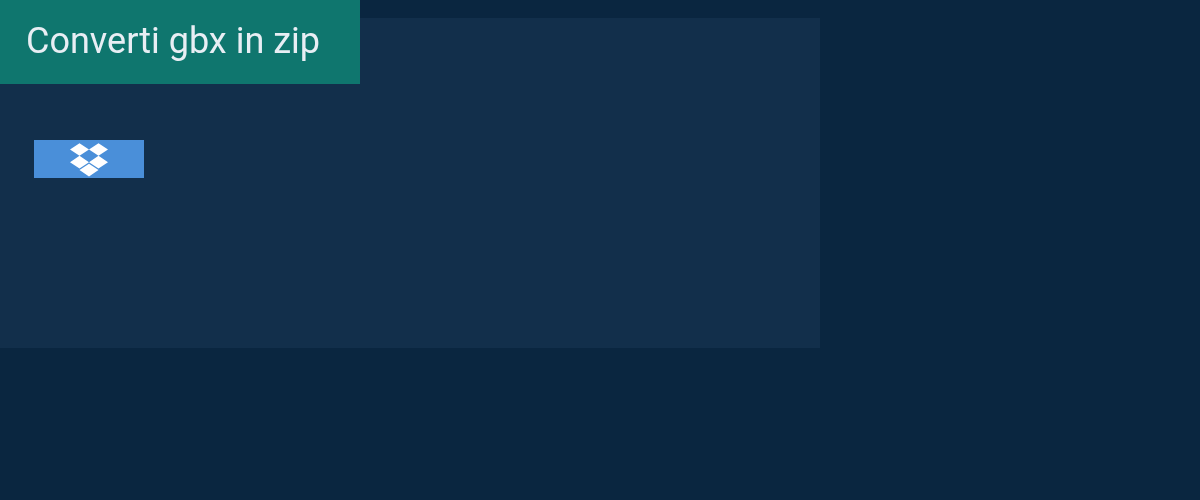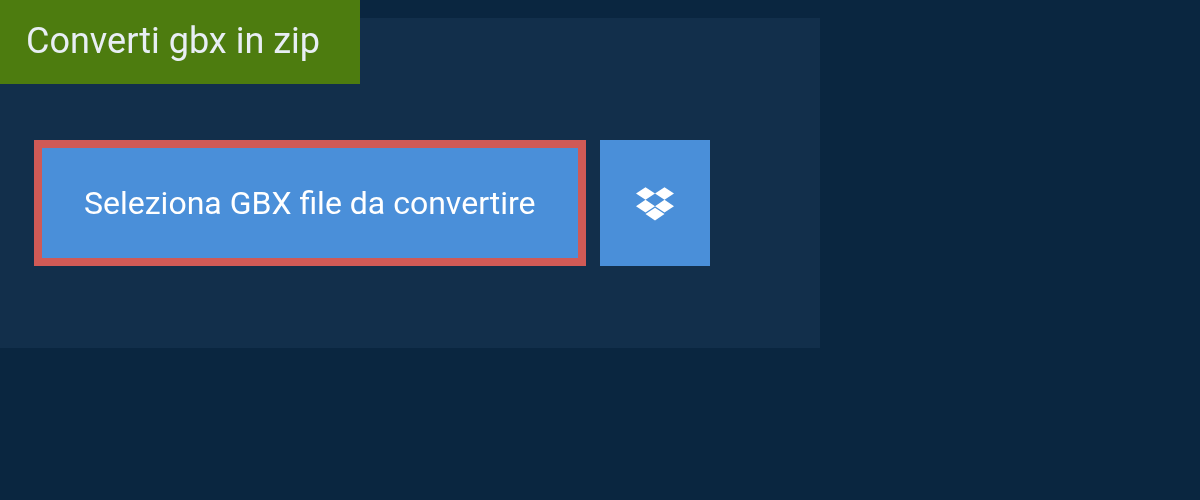--- a/index.html
+++ b/index.html
@@ -19,21 +19,21 @@
       left: 0;
       top: 18px;
       width: 820px;
       height: 330px;
       background: #122f4b;
     }
     .tab {
       position: absolute;
       left: 0;
       top: -18px;
-      background: #4d7c0f;
+      background: #0f766e;
       padding: 20px 40px 22px 26px;
       color: #e8eef4;
       font-size: 36px;
       font-weight: 400;
     }
     .button-row {
       position: absolute;
       left: 34px;
       top: 122px;
       display: flex;
@@ -68,22 +68,19 @@
     }
   </style>
 </head>
 <body>
 
 <div class="panel">
   <div class="tab">
     <span>Converti gbx in zip</span>
   </div>
   <div class="button-row">
-    <div class="select-button">
-      <span>Seleziona GBX file da convertire</span>
-    </div>
     <div class="dropbox-button">
       <svg class="dropbox-icon" viewBox="0 0 24 24">
         <path d="M6 2 L12 6 L6 10 L0 6 Z M18 2 L24 6 L18 10 L12 6 Z M6 10 L12 14 L6 18 L0 14 Z M18 10 L24 14 L18 18 L12 14 Z M6 19 L12 15 L18 19 L12 23 Z"></path>
       </svg>
     </div>
   </div>
 </div>
 
 </body></html>

